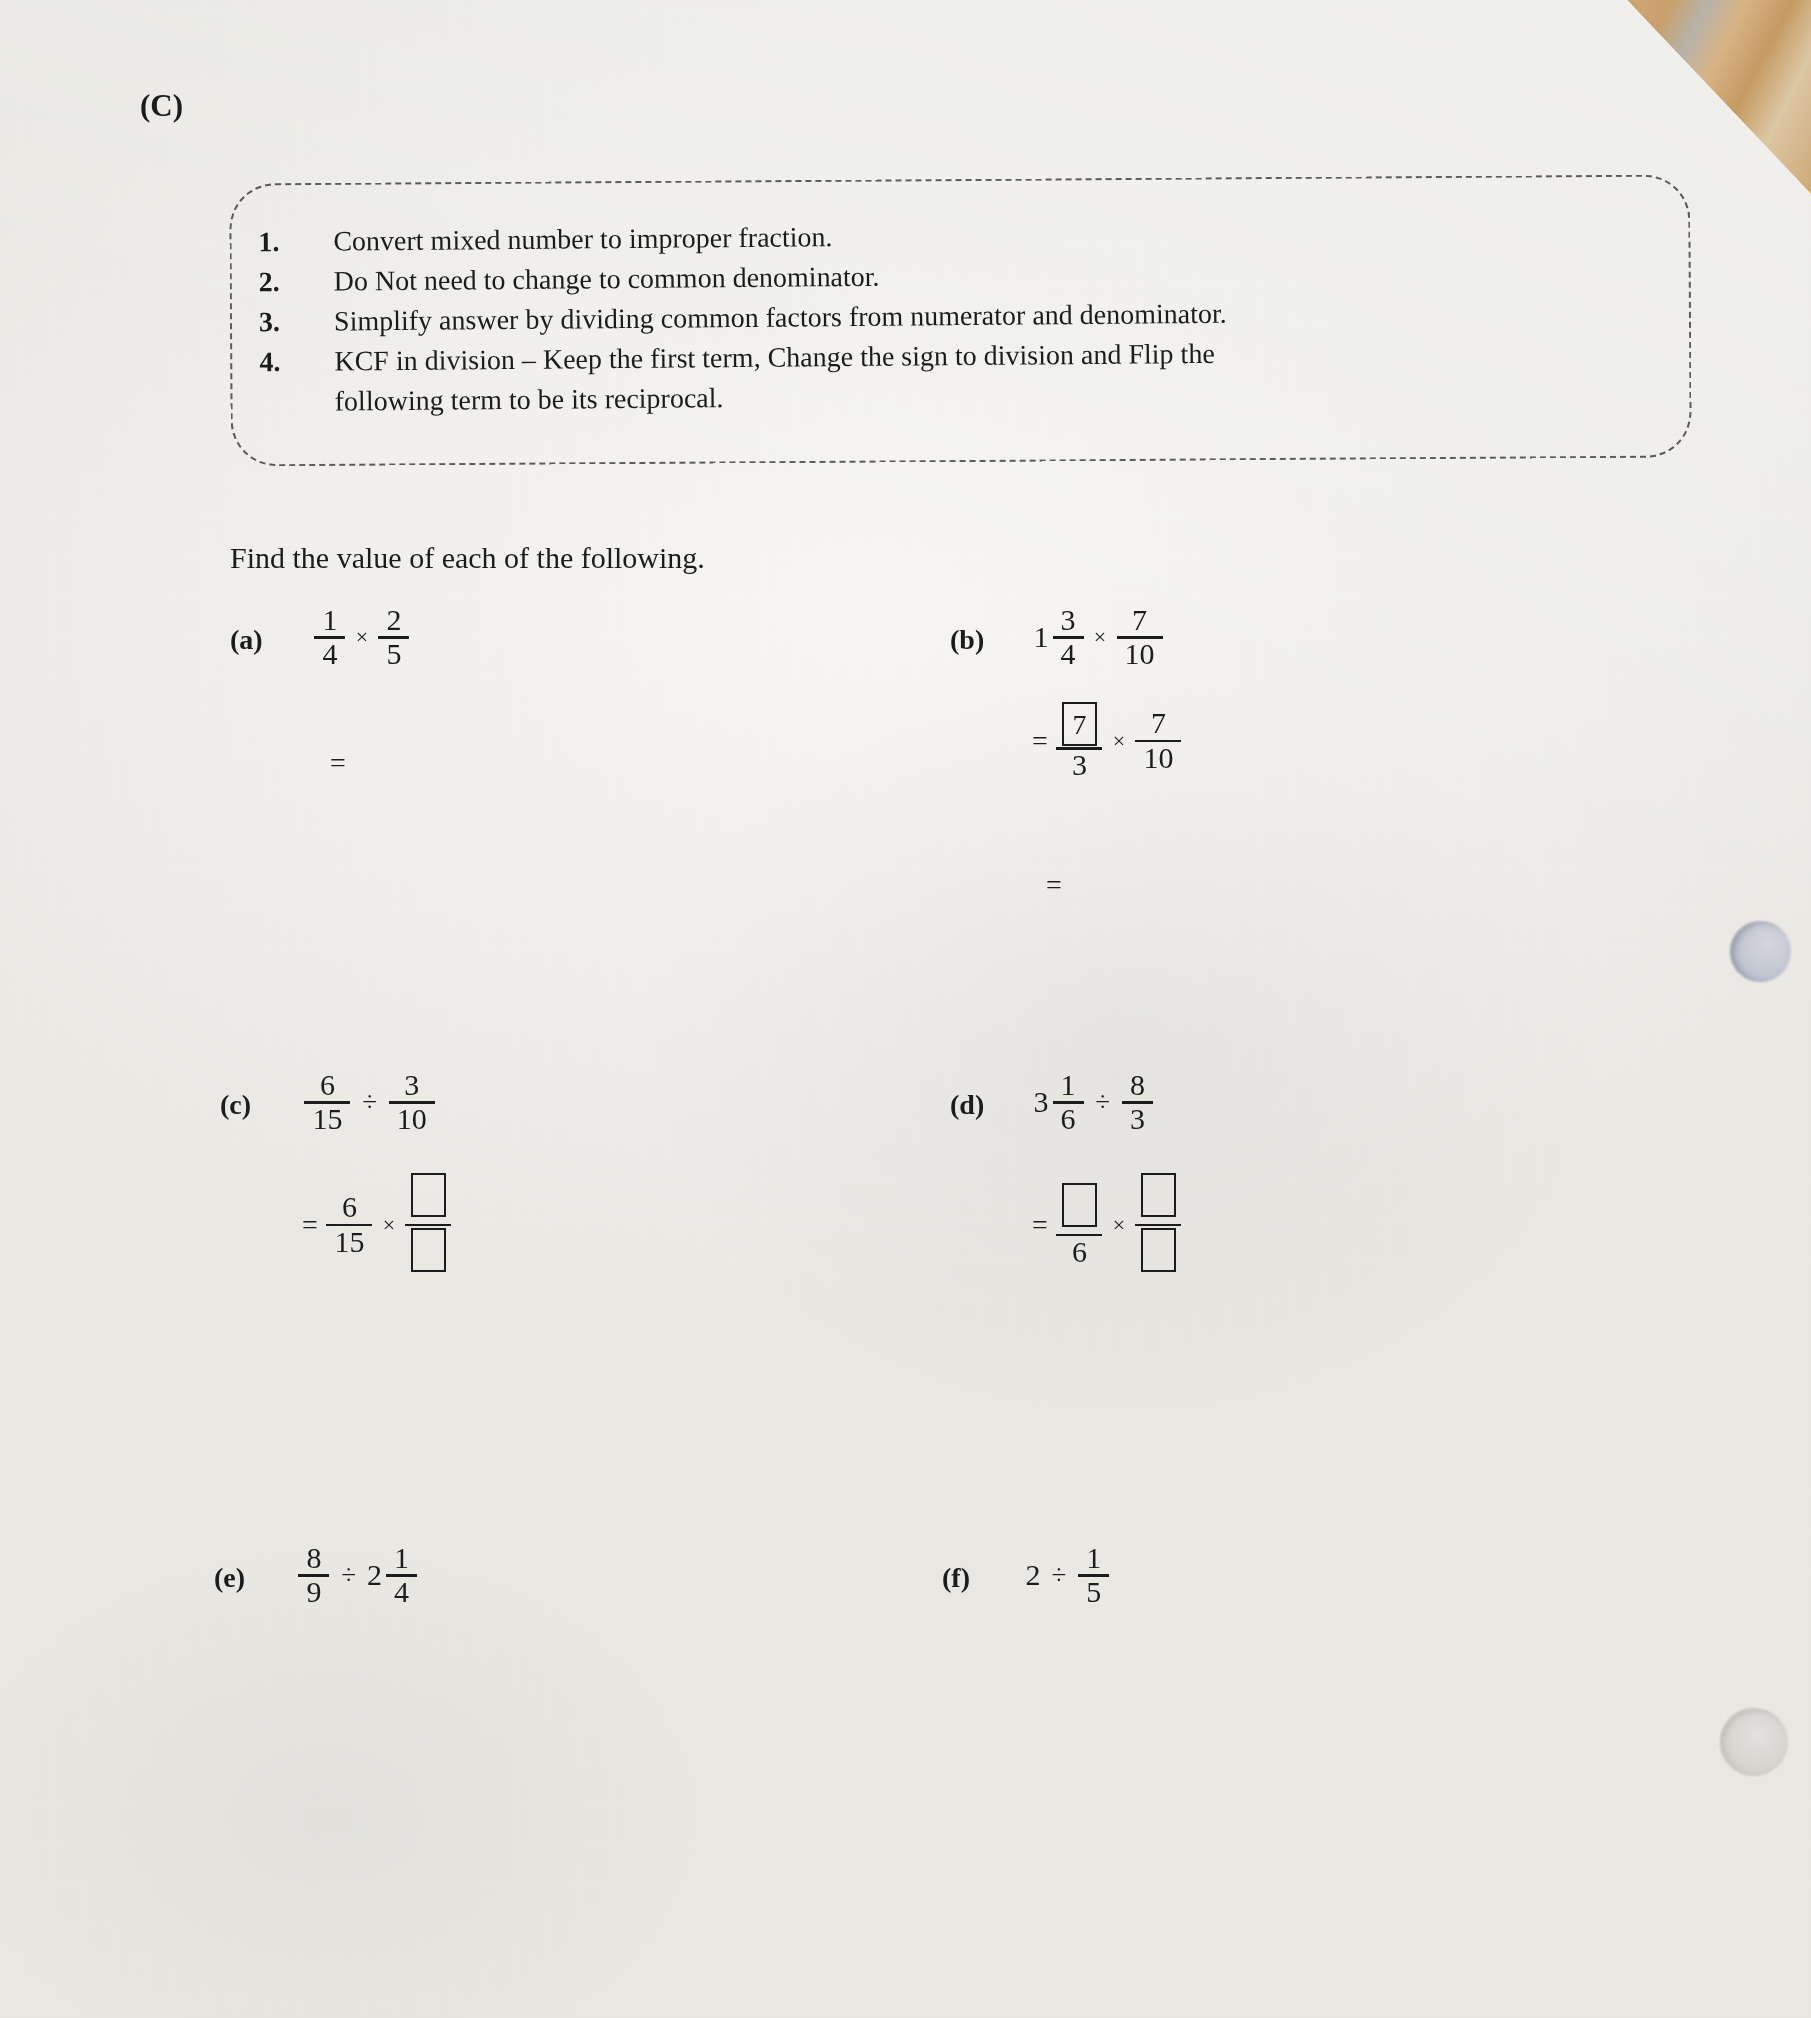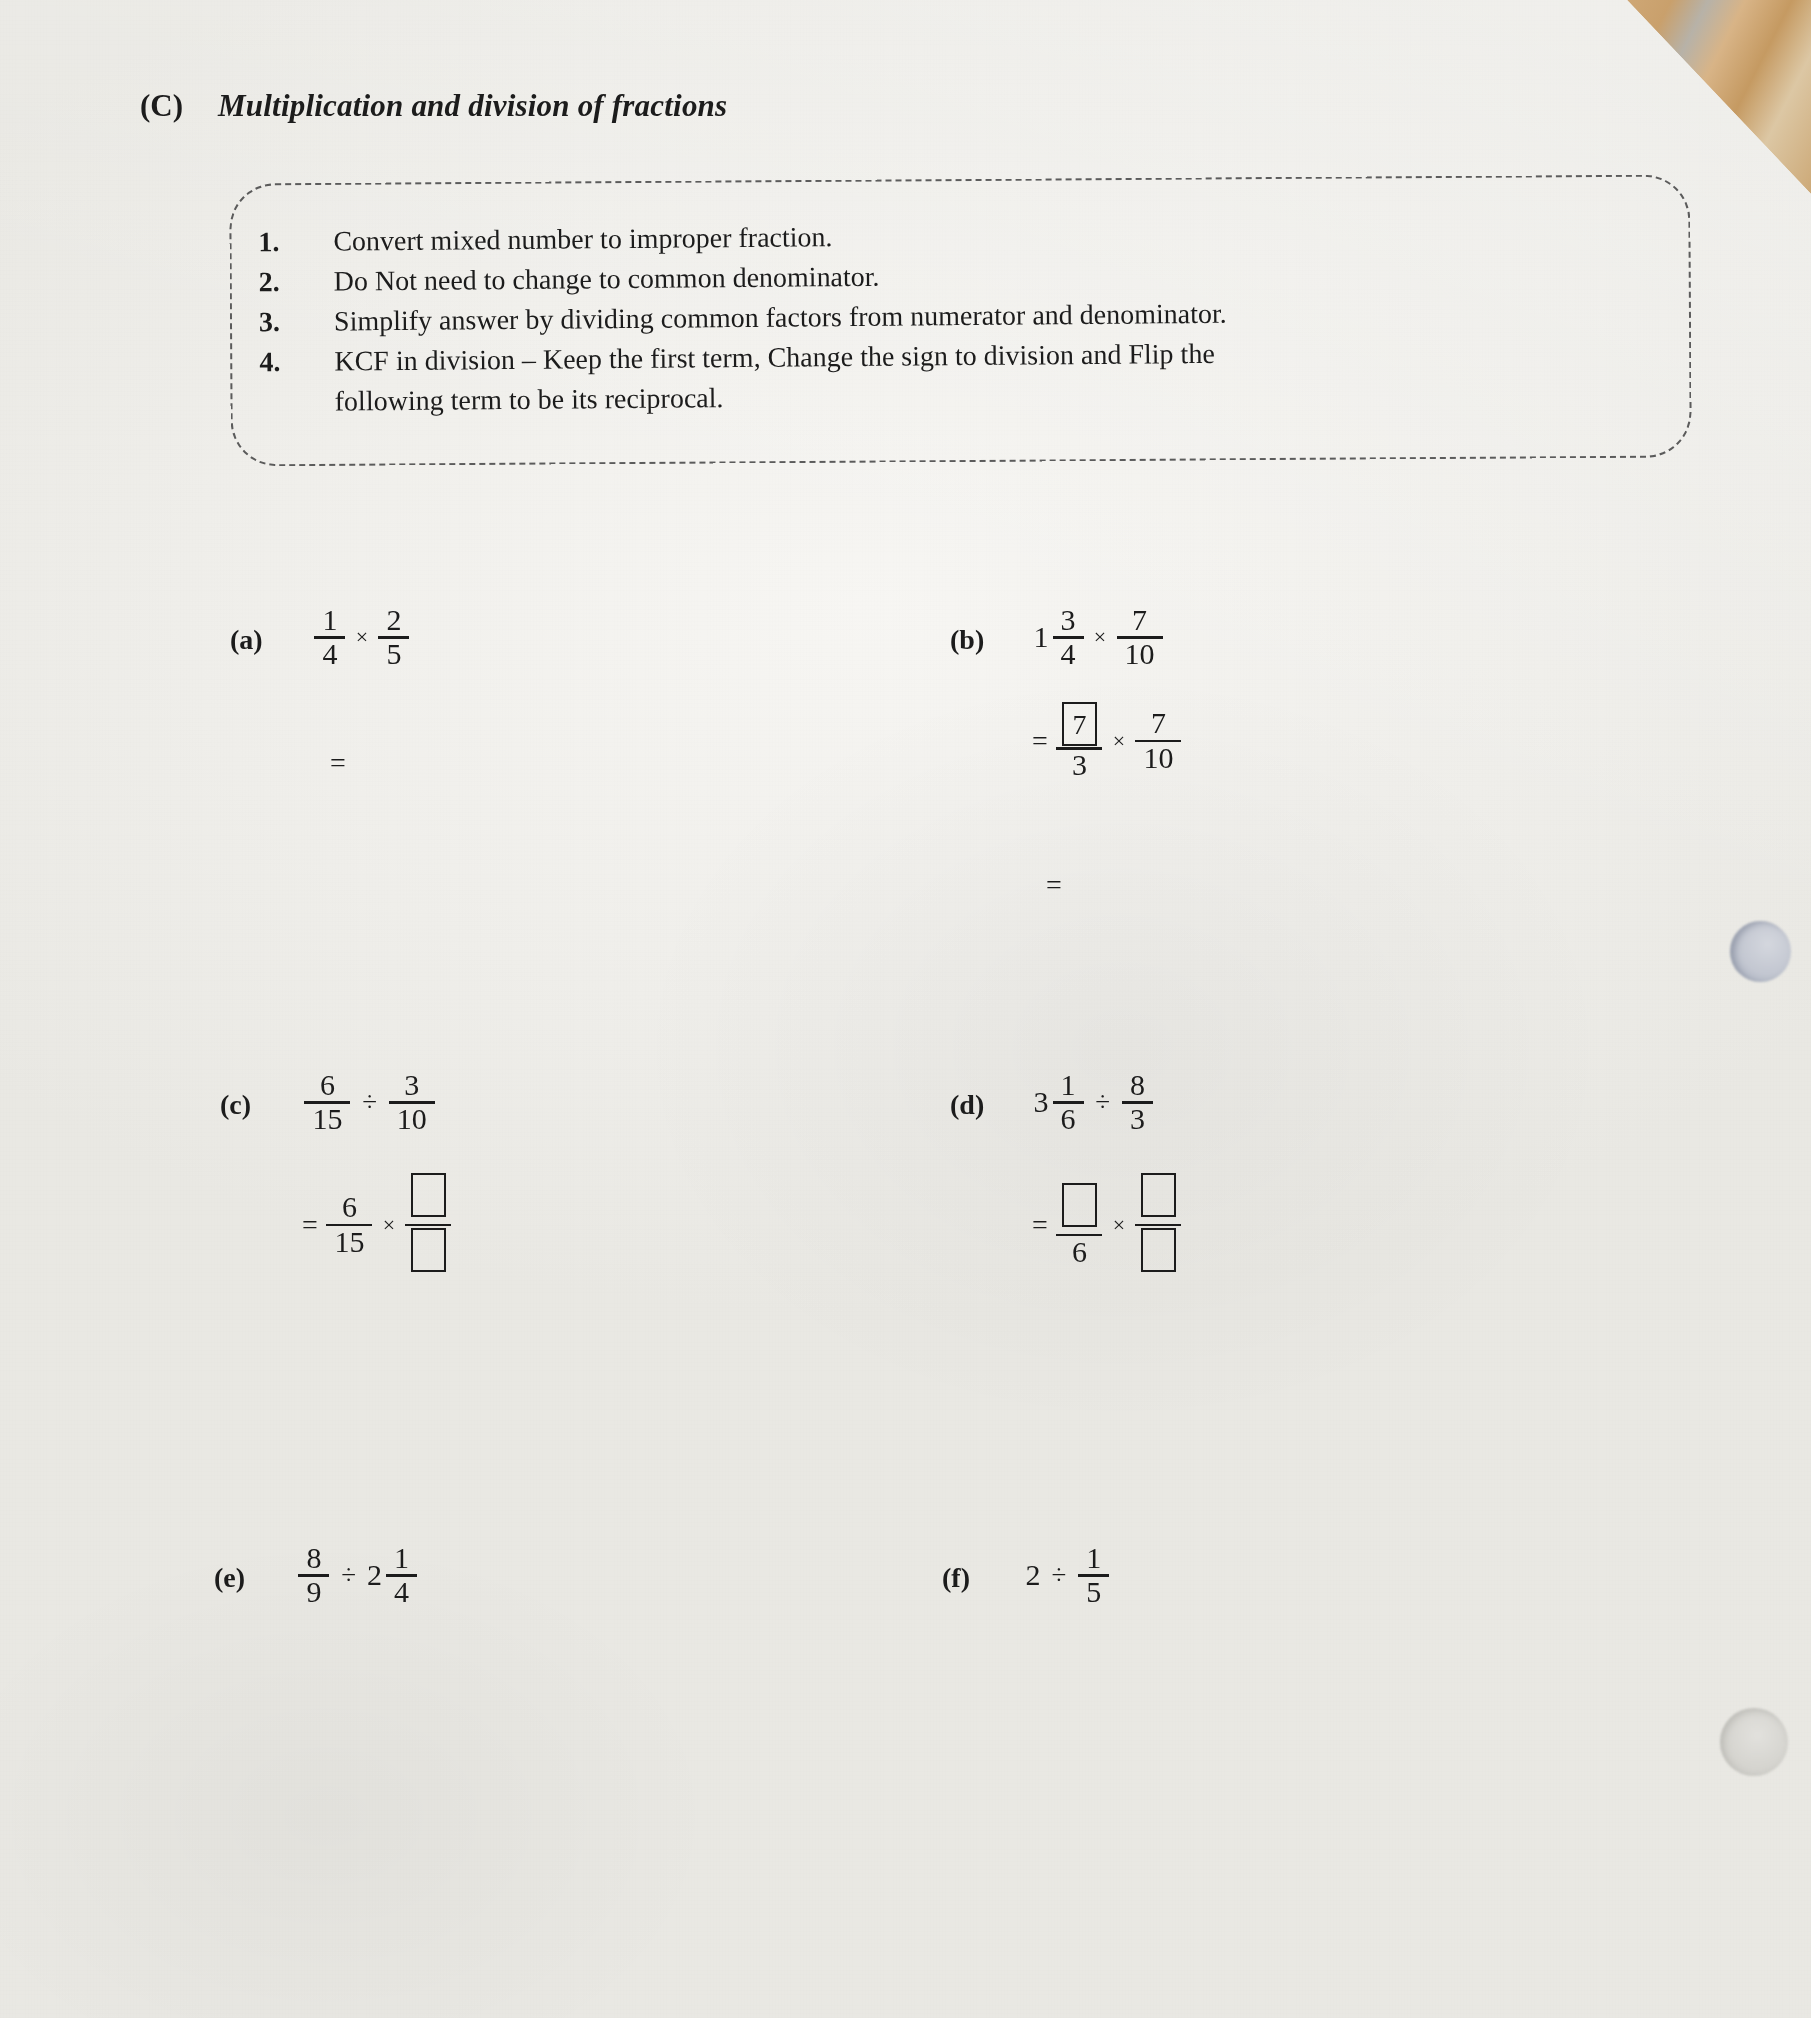--- a/index.html
+++ b/index.html
@@ -208,21 +208,20 @@
   <div class="grain"></div>
   <div class="wash"></div>
 
   <div class="blob blob-a"></div>
   <div class="blob blob-b"></div>
 
   <div class="content">
 
     <div class="section-head">
       <span class="sec-letter">(C)</span>
-      <span class="sec-title">Multiplication and division of fractions</span>
     </div>
 
     <div class="note-box"></div>
     <div class="note-list">
 
       <div class="note-item">
         <span class="note-num">1.</span>
         <span class="note-txt">Convert mixed number to improper fraction.</span>
       </div>
 
@@ -237,20 +236,21 @@
       </div>
 
       <div class="note-item">
         <span class="note-num">4.</span>
         <span class="note-txt"><b>KCF</b><span> in division – </span><b>K</b><span>eep the first term, Change the sign to division and </span><b>F</b><span>lip the</span></span>
       </div>
 
       <div class="note-cont">following term to be its reciprocal.</div>
     </div>
 
+    <div class="prompt">Find the value of each of the following.</div>
 
     <div class="prob" style="left:230px; top:604px;">
       <span class="prob-label">(a)</span>
       <span class="expr expr-line">
         <span class="frac">
           <span class="num">1</span>
           <span class="bar"></span>
           <span class="den">4</span>
         </span>
         <span class="op times">×</span>

